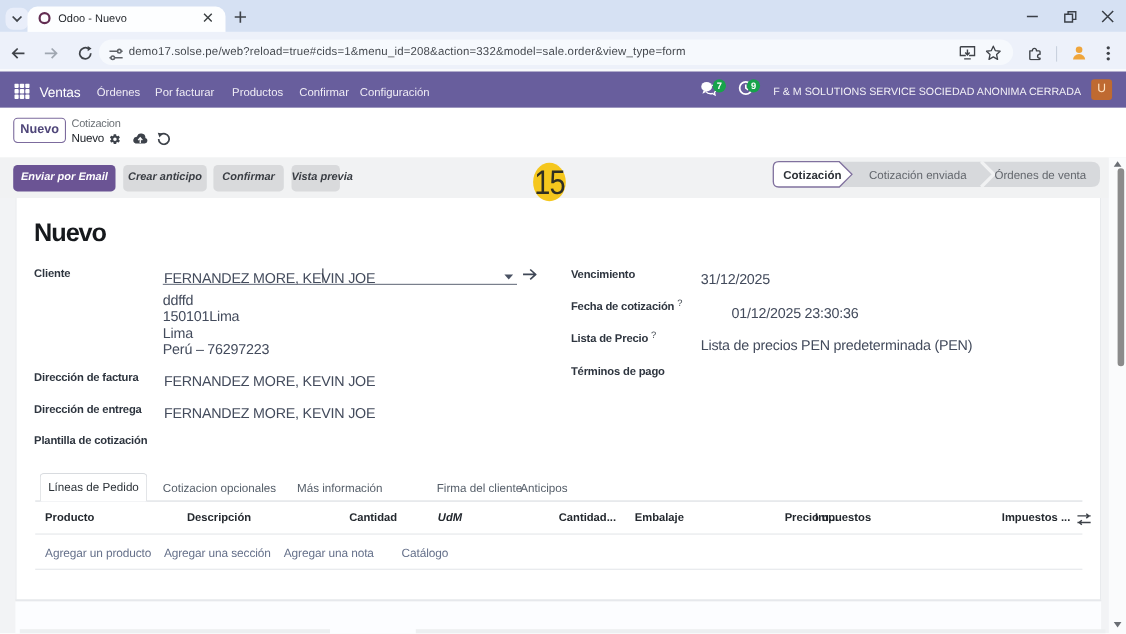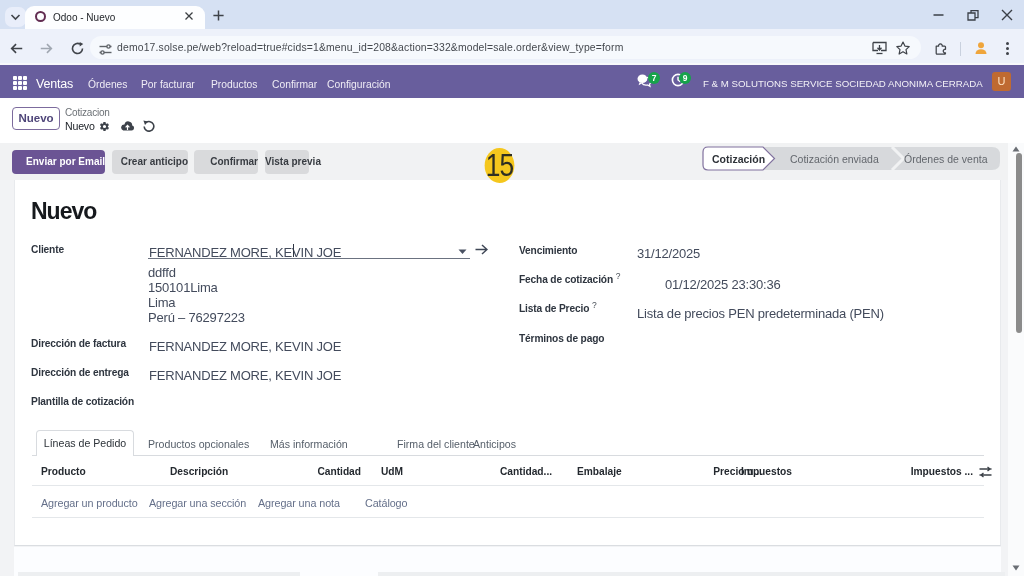--- a/index.html
+++ b/index.html
@@ -27,21 +27,21 @@
   #avatar { left:992px; top:72px; width:19px; height:19px; background:#bf6a31; border-radius:3px; color:#ffe3c1; font-size:11px; text-align:center; line-height:19px; }
 
   
   #crumbrow { left:0; top:98px; width:1024px; height:45px; background:#ffffff; }
   #btnnuevo { left:12px; top:107px; width:48px; height:23px; border:1px solid #7c6b9d; border-radius:4px; background:#fff; color:#4f4679; font-size:11.5px; font-weight:700; text-align:center; line-height:21px; }
   #crumbsmall { left:65px; top:107px; font-size:10px; letter-spacing:-0.2px; color:#6b7075; }
   #crumbbig { left:65px; top:119.5px; font-size:10.6px; letter-spacing:-0.2px; color:#21252b; }
 
   
   #statusbar { left:0; top:143px; width:1024px; height:37px; background:#f1f2f3; }
-  .abtn { top:150px; height:24px; border-radius:4px; font-size:10px; font-weight:700; text-align:right; line-height:24px; }
+  .abtn { top:150px; height:24px; border-radius:4px; font-size:10px; font-weight:700; text-align:center; line-height:24px;font-style:italic; }
   .abtn.primary { background:#6b5494; color:#fff; }
   .abtn.sec { background:#d9dadc; color:#383c42; }
 
   
   #contentbg { left:0; top:180px; width:1024px; height:396px; background:#f2f3f5; }
   #sheet { left:14px; top:180px; width:987px; height:366px; background:#fff; border-left:1px solid #e8eaed; border-right:1px solid #e8eaed; border-bottom:1px solid #dadde1; }
   #belowsheet { left:14px; top:547px; width:987px; height:29px; background:#fcfdff; }
 
   #heading { left:31px; top:198px; font-size:23px; font-weight:700; color:#16191d; letter-spacing:-1px; }
 
@@ -232,30 +232,30 @@
   <div class="abs flabel" style="left:519px; top:245px;">Vencimiento</div>
   <div class="abs fval" style="left:637px; top:246px;">31/12/2025</div>
   <div class="abs flabel" style="left:519px; top:274px;">Fecha de cotización <span class="help">?</span></div>
   <div class="abs fval" style="left:637px; top:277px;padding-left:28px;">01/12/2025 23:30:36</div>
   <div class="abs flabel" style="left:519px; top:303px;">Lista de Precio <span class="help">?</span></div>
   <div class="abs fval" style="left:637px; top:306px;text-align:center;">Lista de precios PEN predeterminada (PEN)</div>
   <div class="abs flabel" style="left:519px; top:333px;">Términos de pago</div>
 
   <div class="abs hline" style="left:32px; top:455px; width:952px; background:#d8dbdf;"></div>
   <div class="abs" style="left:36px; top:430px; width:98px; height:26px; background:#fff; border:1px solid #d8dbdf; border-bottom:0; border-radius:4px 4px 0 0; font-size:10.6px; color:#2c3238; text-align:center; line-height:25px;">Líneas de Pedido</div>
-  <div class="abs ntab" style="left:148px;">Productos opcionales</div>
+  <div class="abs ntab" style="left:148px;">Cotizacion opcionales</div>
   <div class="abs ntab" style="left:270px;">Más información</div>
   <div class="abs ntab" style="left:373px;padding-left:24px;">Firma del cliente</div>
   <div class="abs ntab" style="left:473px;">Anticipos</div>
 
   <div class="abs th" style="left:41px;">Producto</div>
   <div class="abs th" style="left:170px;">Descripción</div>
   <div class="abs th" style="left:301px; width:60px; text-align:right;">Cantidad</div>
-  <div class="abs th" style="left:381px;">UdM</div>
-  <div class="abs th" style="left:500px; width:68px; text-align:left;">Cantidad...</div>
+  <div class="abs th" style="left:398px;font-style:italic;">UdM</div>
+  <div class="abs th" style="left:500px; width:68px; text-align:center;">Cantidad...</div>
   <div class="abs th" style="left:577px;">Embalaje</div>
   <div class="abs th" style="left:700px; width:62px; text-align:right;">Precio u...</div>
   <div class="abs th" style="left:741px;">Impuestos</div>
   <div class="abs th" style="left:905px; width:68px; text-align:right;">Impuestos ...</div>
   <svg class="abs" style="left:979px; top:466px;" width="13" height="12" viewBox="0 0 13 12">
     <g stroke="#3c4148" stroke-width="1.3" fill="none">
       <path d="M0.5 3 H12.5 M8.5 1 L11 3 L8.5 5"></path>
       <path d="M12.5 9 H0.5 M4.5 7 L2 9 L4.5 11"></path>
     </g>
   </svg>

